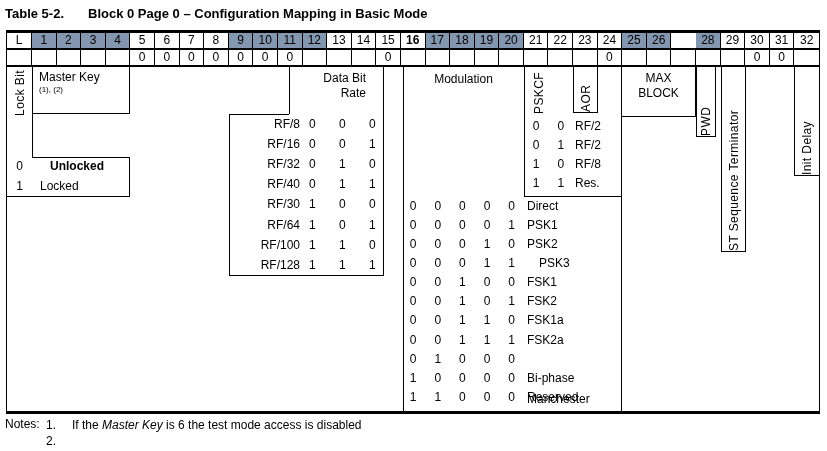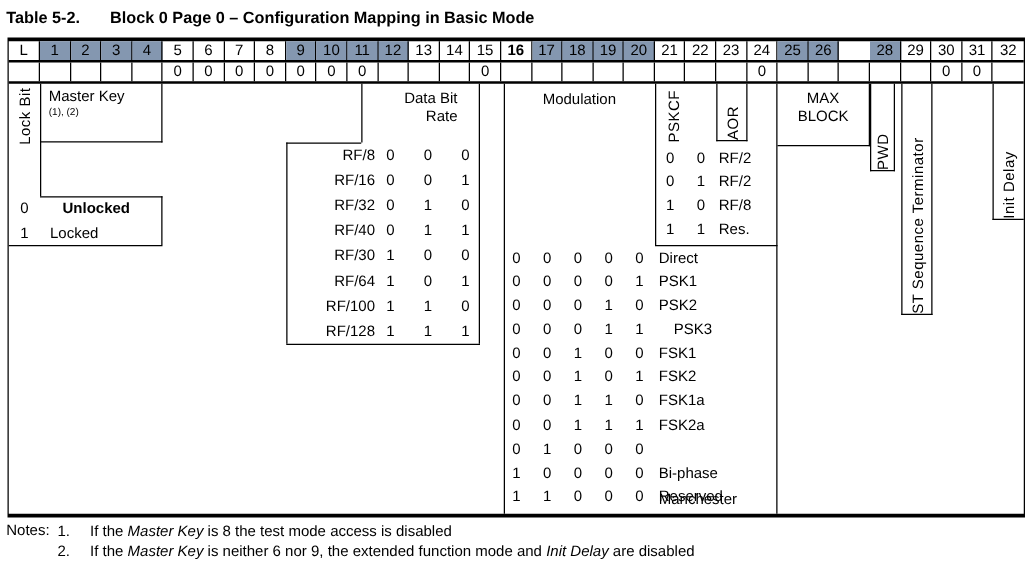--- a/index.html
+++ b/index.html
@@ -340,16 +340,16 @@
         <div class="bit" style="left: 467.688px; width: 24.5938px; line-height: 19.15px;">0</div>
         <div class="bit" style="left: 492.281px; width: 24.5938px; line-height: 19.15px;">0</div>
         <div class="rowlbl" style="left: 520px; line-height: 19.15px;">Reserved</div>
       </div>
     </div>
 </div>
 
 <div class="abs" id="notes">
   <span id="notes-label">Notes:</span>
   <div id="notes-list">
-      <div class="note-item"><div class="note-num">1.</div><span><span>If the </span><i>Master Key</i><span> is 8 the test mode access is disabled</span></span></div>
-      <div class="note-item"><div class="note-num">2.</div><span><span>If the </span><i>Master Key</i><span> is neither 6 nor 9, the extended function mode and </span><i>Init Delay</i><span> are disabled</span></span></div>
+      <div class="note-item"><div class="note-num">1.</div><span><span>If the </span><i>Master Key</i><span> is 6 the test mode access is disabled</span></span></div>
+      <div class="note-item"><div class="note-num">2.</div></div>
     </div>
 </div>
 
 </body></html>

